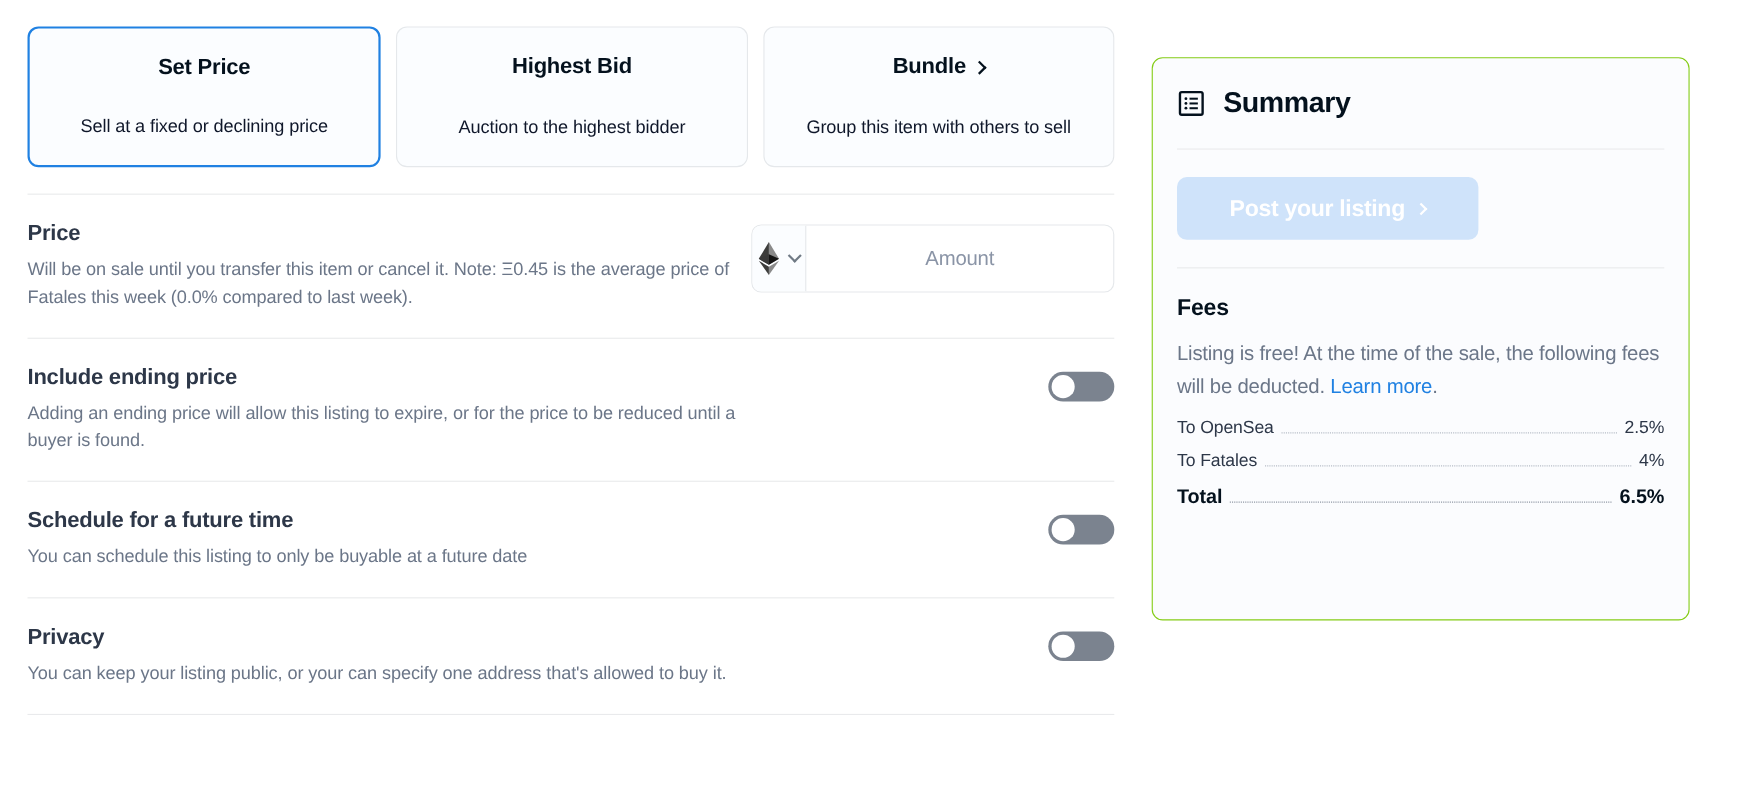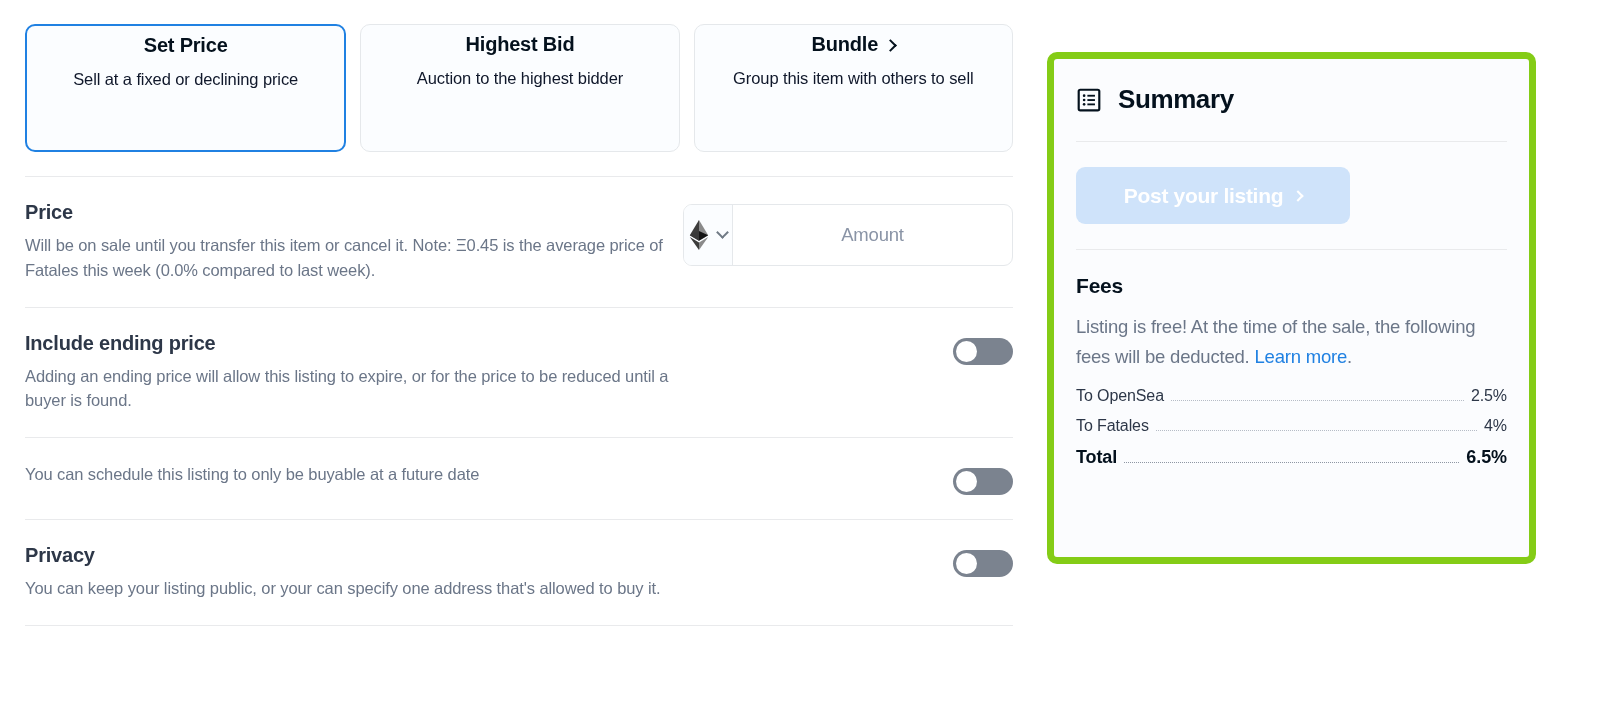--- a/index.html
+++ b/index.html
@@ -44,23 +44,23 @@
 
   .method-card {
     flex: 1 1 0;
     height: 128px;
     border: 1px solid #e5e8eb;
     border-radius: 10px;
     background: #fbfdff;
     display: flex;
     flex-direction: column;
     align-items: center;
-    justify-content: flex-start;
+    justify-content: space-between;
     cursor: pointer;
-    padding: 8px 14px;
+    padding: 24px 14px;
   }
   .method-card.selected {
     border: 2px solid #2081e2;
     background: #fbfdff;
   }
 
   .method-title {
     font-size: 20px;
     font-weight: bold;
     color: #04111d;
@@ -181,21 +181,21 @@
     top: 3px; left: 3px;
   }
 
   
   .summary-panel {
     position: absolute;
     left: 1047px;
     top: 52px;
     width: 489px;
     height: 512px;
-    border: 7px solid #84cc16;
+    border: 1px solid #84cc16;
     border-radius: 10px;
     background: #fbfcfe;
     padding: 22px 22px 0 22px;
   }
 
   .summary-head {
     display: flex;
     align-items: center;
     gap: 16px;
     padding: 3px 0 0 0;
@@ -341,20 +341,21 @@
       </div>
       <div class="toggle">
         <div class="knob"></div>
       </div>
     </div>
 
     <div class="divider"></div>
 
     <div class="row">
       <div class="row-text">
+        <div class="row-title">Schedule for a future time</div>
         <div class="row-desc">You can schedule this listing to only be buyable at a future date</div>
       </div>
       <div class="toggle">
         <div class="knob"></div>
       </div>
     </div>
 
     <div class="divider"></div>
 
     <div class="row">

